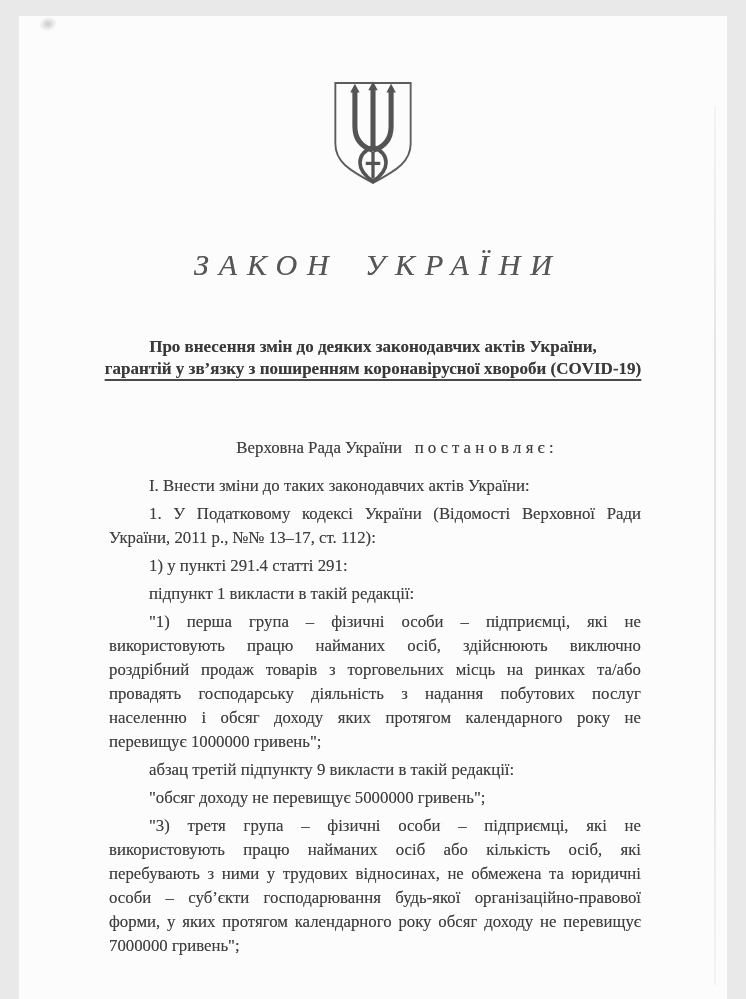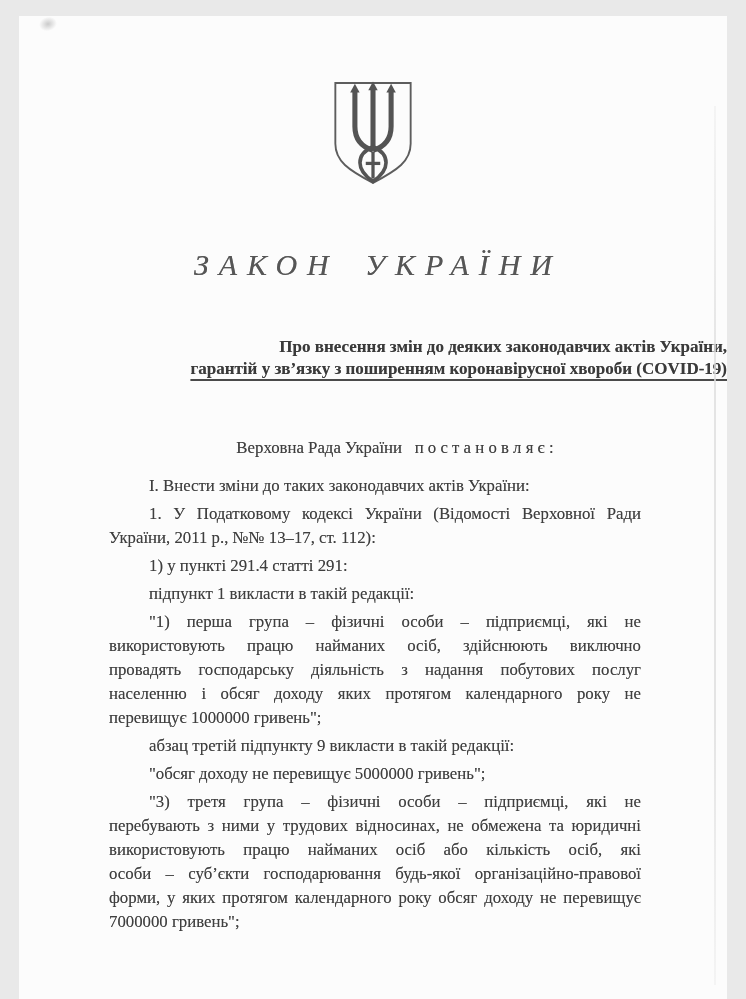--- a/index.html
+++ b/index.html
@@ -41,21 +41,21 @@
     text-indent:.33em; 
     white-space:nowrap;
   }
   .law-subtitle{
     margin-top:54px;
     text-align:center;
     font-weight:bold;
     font-size:17px;line-height:22px;
     color:#3a3a3a;
   }
-  .sub-line{white-space:nowrap;text-align:right;}
+  .sub-line{white-space:nowrap;}
   .sub-line.u{
     text-decoration:underline;
     text-underline-offset:5px;
     text-decoration-thickness:1.5px;
     text-decoration-color:#4a4a4a;
   }
   .law-body{
     margin-top:56px;
     padding:0 86px 0 90px;
     font-size:16.8px;
@@ -124,33 +124,34 @@
       </div>
       <div class="para">
         <div class="line ind">1) у пункті 291.4 статті 291:</div>
       </div>
       <div class="para">
         <div class="line ind">підпункт 1 викласти в такій редакції:</div>
       </div>
       <div class="para">
         <div class="line just ind">"1) перша група – фізичні особи – підприємці, які не</div>
         <div class="line just">використовують працю найманих осіб, здійснюють виключно</div>
+        <div class="line just">роздрібний продаж товарів з торговельних місць на ринках та/або</div>
         <div class="line just">провадять господарську діяльність з надання побутових послуг</div>
         <div class="line just">населенню і обсяг доходу яких протягом календарного року не</div>
         <div class="line">перевищує 1000000 гривень";</div>
       </div>
       <div class="para">
         <div class="line ind">абзац третій підпункту 9 викласти в такій редакції:</div>
       </div>
       <div class="para">
         <div class="line ind">"обсяг доходу не перевищує 5000000 гривень";</div>
       </div>
       <div class="para">
         <div class="line just ind">"3) третя група – фізичні особи – підприємці, які не</div>
+        <div class="line just">використовують працю найманих осіб або кількість осіб, які</div>
         <div class="line just">перебувають з ними у трудових відносинах, не обмежена та юридичні</div>
-        <div class="line just">використовують працю найманих осіб або кількість осіб, які</div>
         <div class="line just">особи – суб’єкти господарювання будь-якої організаційно-правової</div>
         <div class="line just">форми, у яких протягом календарного року обсяг доходу не перевищує</div>
         <div class="line">7000000 гривень";</div>
       </div>
     </div>
 
 </div>
 
 </body></html>

